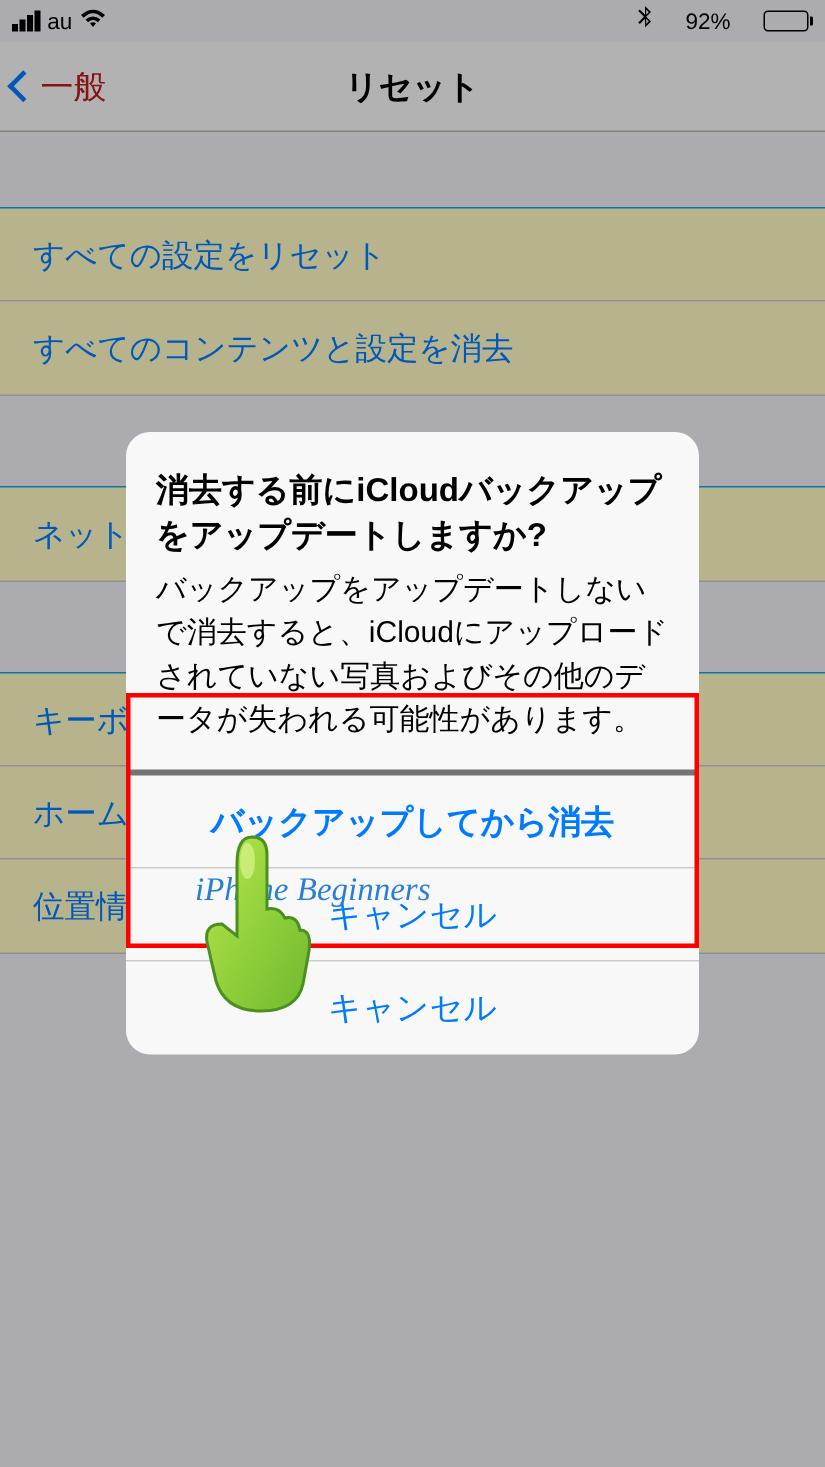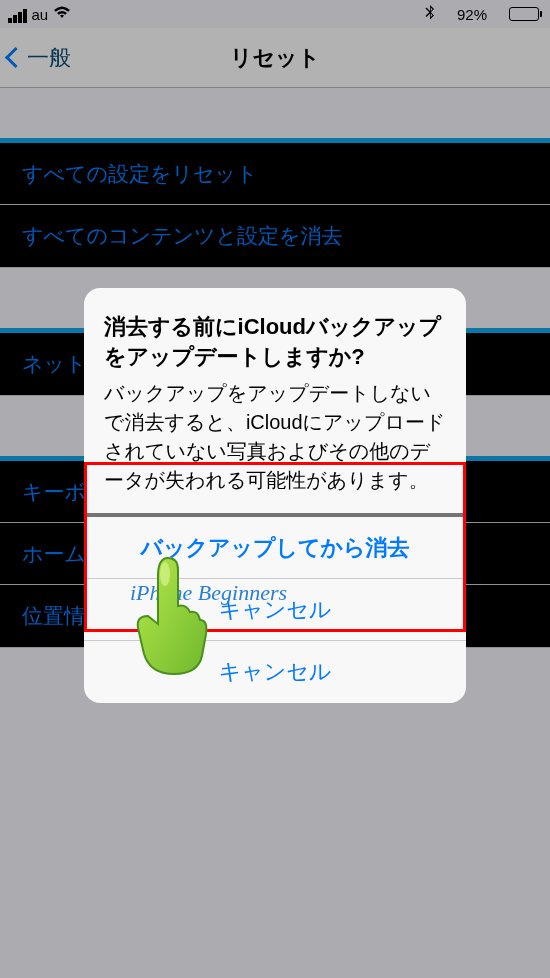--- a/index.html
+++ b/index.html
@@ -13,21 +13,21 @@
     }
     .status-bar {
       height: 28px;
       display: flex;
       justify-content: space-between;
       align-items: center;
       padding: 0 8px;
       font-size: 15px;
       font-weight: 500;
     }
-    .status-left { display: flex; align-items: flex-end; gap: 5px; }
+    .status-left { display: flex; align-items: center; gap: 5px; }
     .signal-bars { display: flex; align-items: flex-end; gap: 1.5px; }
     .signal-bars span { width: 3.5px; background: #000; }
     .signal-bars span:nth-child(1) { height: 5px; }
     .signal-bars span:nth-child(2) { height: 8px; }
     .signal-bars span:nth-child(3) { height: 11px; }
     .signal-bars span:nth-child(4) { height: 14px; }
     .wifi-icon { font-size: 16px; }
     .status-right { display: flex; align-items: center; gap: 22px; }
     .battery { display: inline-flex; align-items: center; }
     .battery-body {
@@ -41,30 +41,30 @@
       display: flex;
       align-items: center;
       justify-content: center;
       position: relative;
       border-bottom: 1px solid #b2b2b2;
       background: #f7f7f8;
     }
     .back-button {
       position: absolute; left: 8px; top: 0; bottom: 0;
       display: flex; align-items: center;
-      color: #0c4a6e; font-size: 22px;
+      color: #b91c1c; font-size: 22px;
     }
     .chevron-left {
       width: 15px; height: 15px; border-left: 3px solid #007aff;
       border-bottom: 3px solid #007aff; transform: rotate(45deg);
       margin-right: 4px;
     }
     .nav-title { font-size: 22px; font-weight: 600; text-align: right; }
     .content { padding-top: 50px; }
-    .list-group { background: #000000; border-top: 5px solid #0ea5e9; border-bottom: 1px solid #c8c7cc; margin-bottom: 60px; }
+    .list-group { background: #fef9c3; border-top: 1px solid #0ea5e9; border-bottom: 1px solid #c8c7cc; margin-bottom: 60px; }
     .list-item {
       height: 62px; display: flex; align-items: center;
       padding: 0 22px; color: #007aff; font-size: 21px;
       border-bottom: 1px solid #c8c7cc;
     }
     .list-item:last-child { border-bottom: none; }
     .dim-overlay {
       position: absolute; inset: 0; background: rgba(0,0,0,0.28); z-index: 5;
     }
     .alert {

